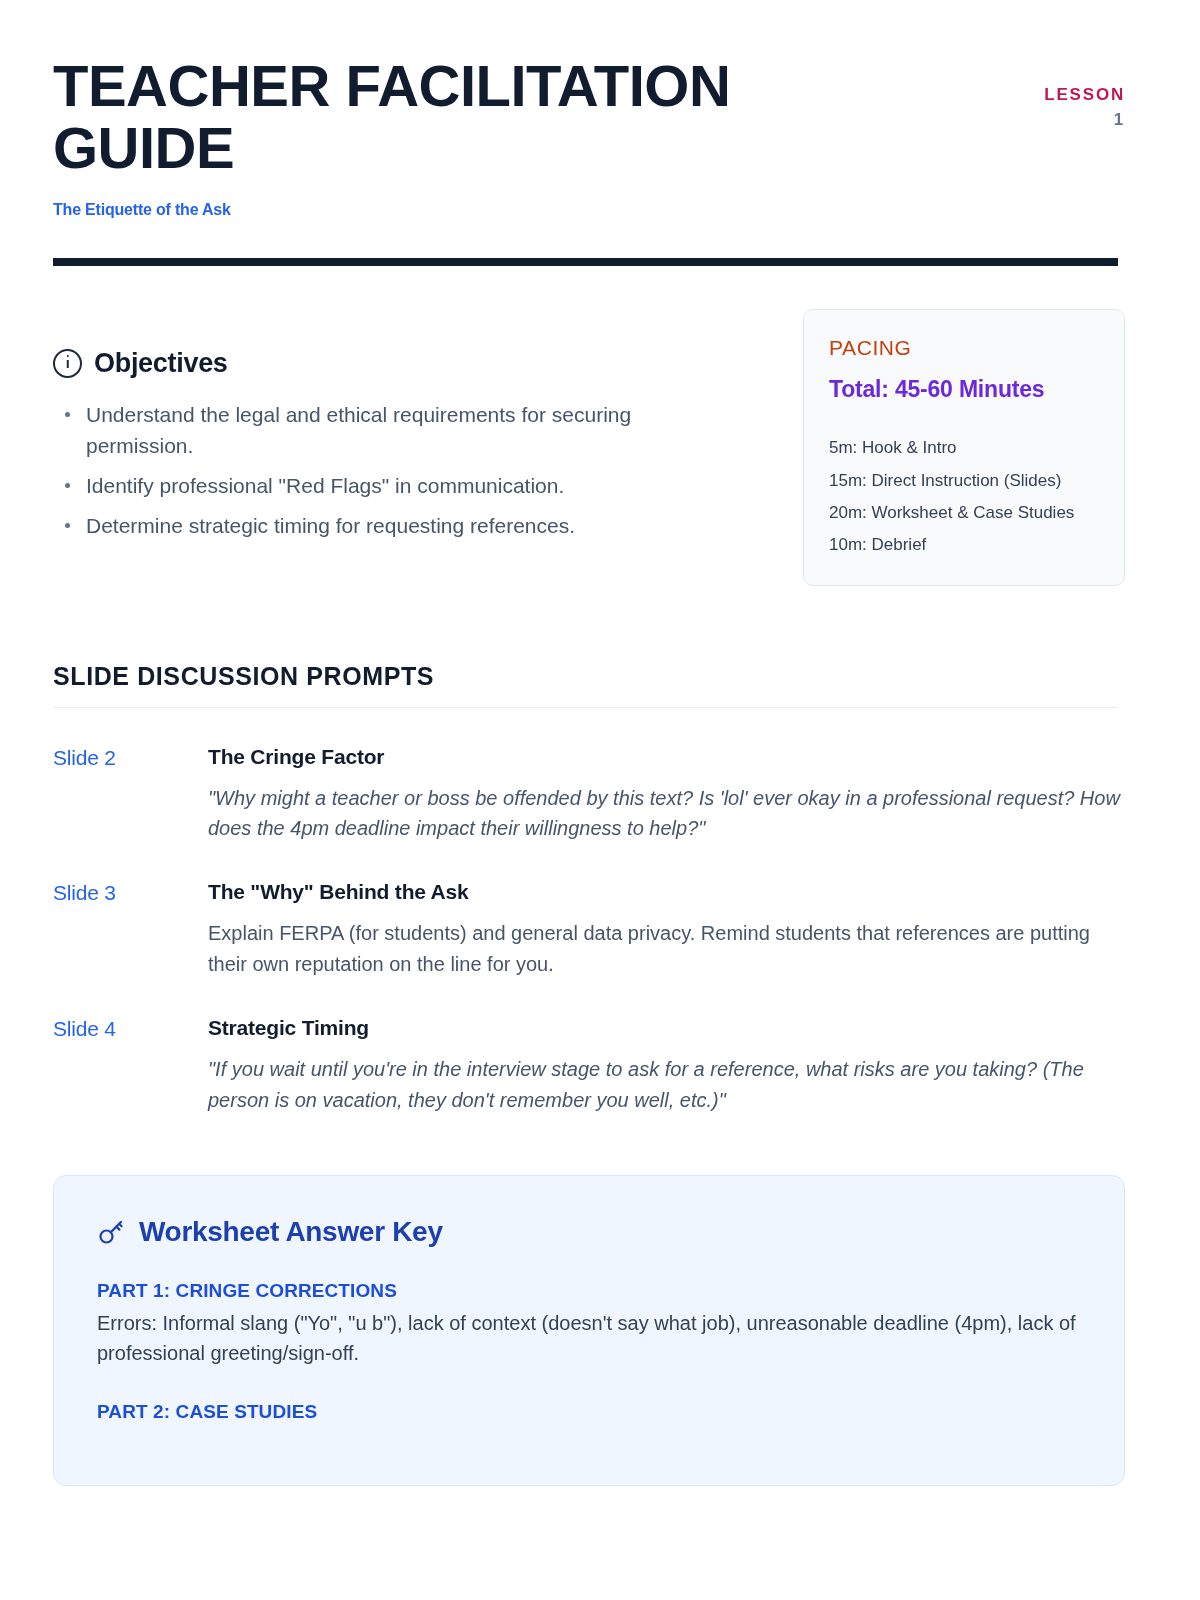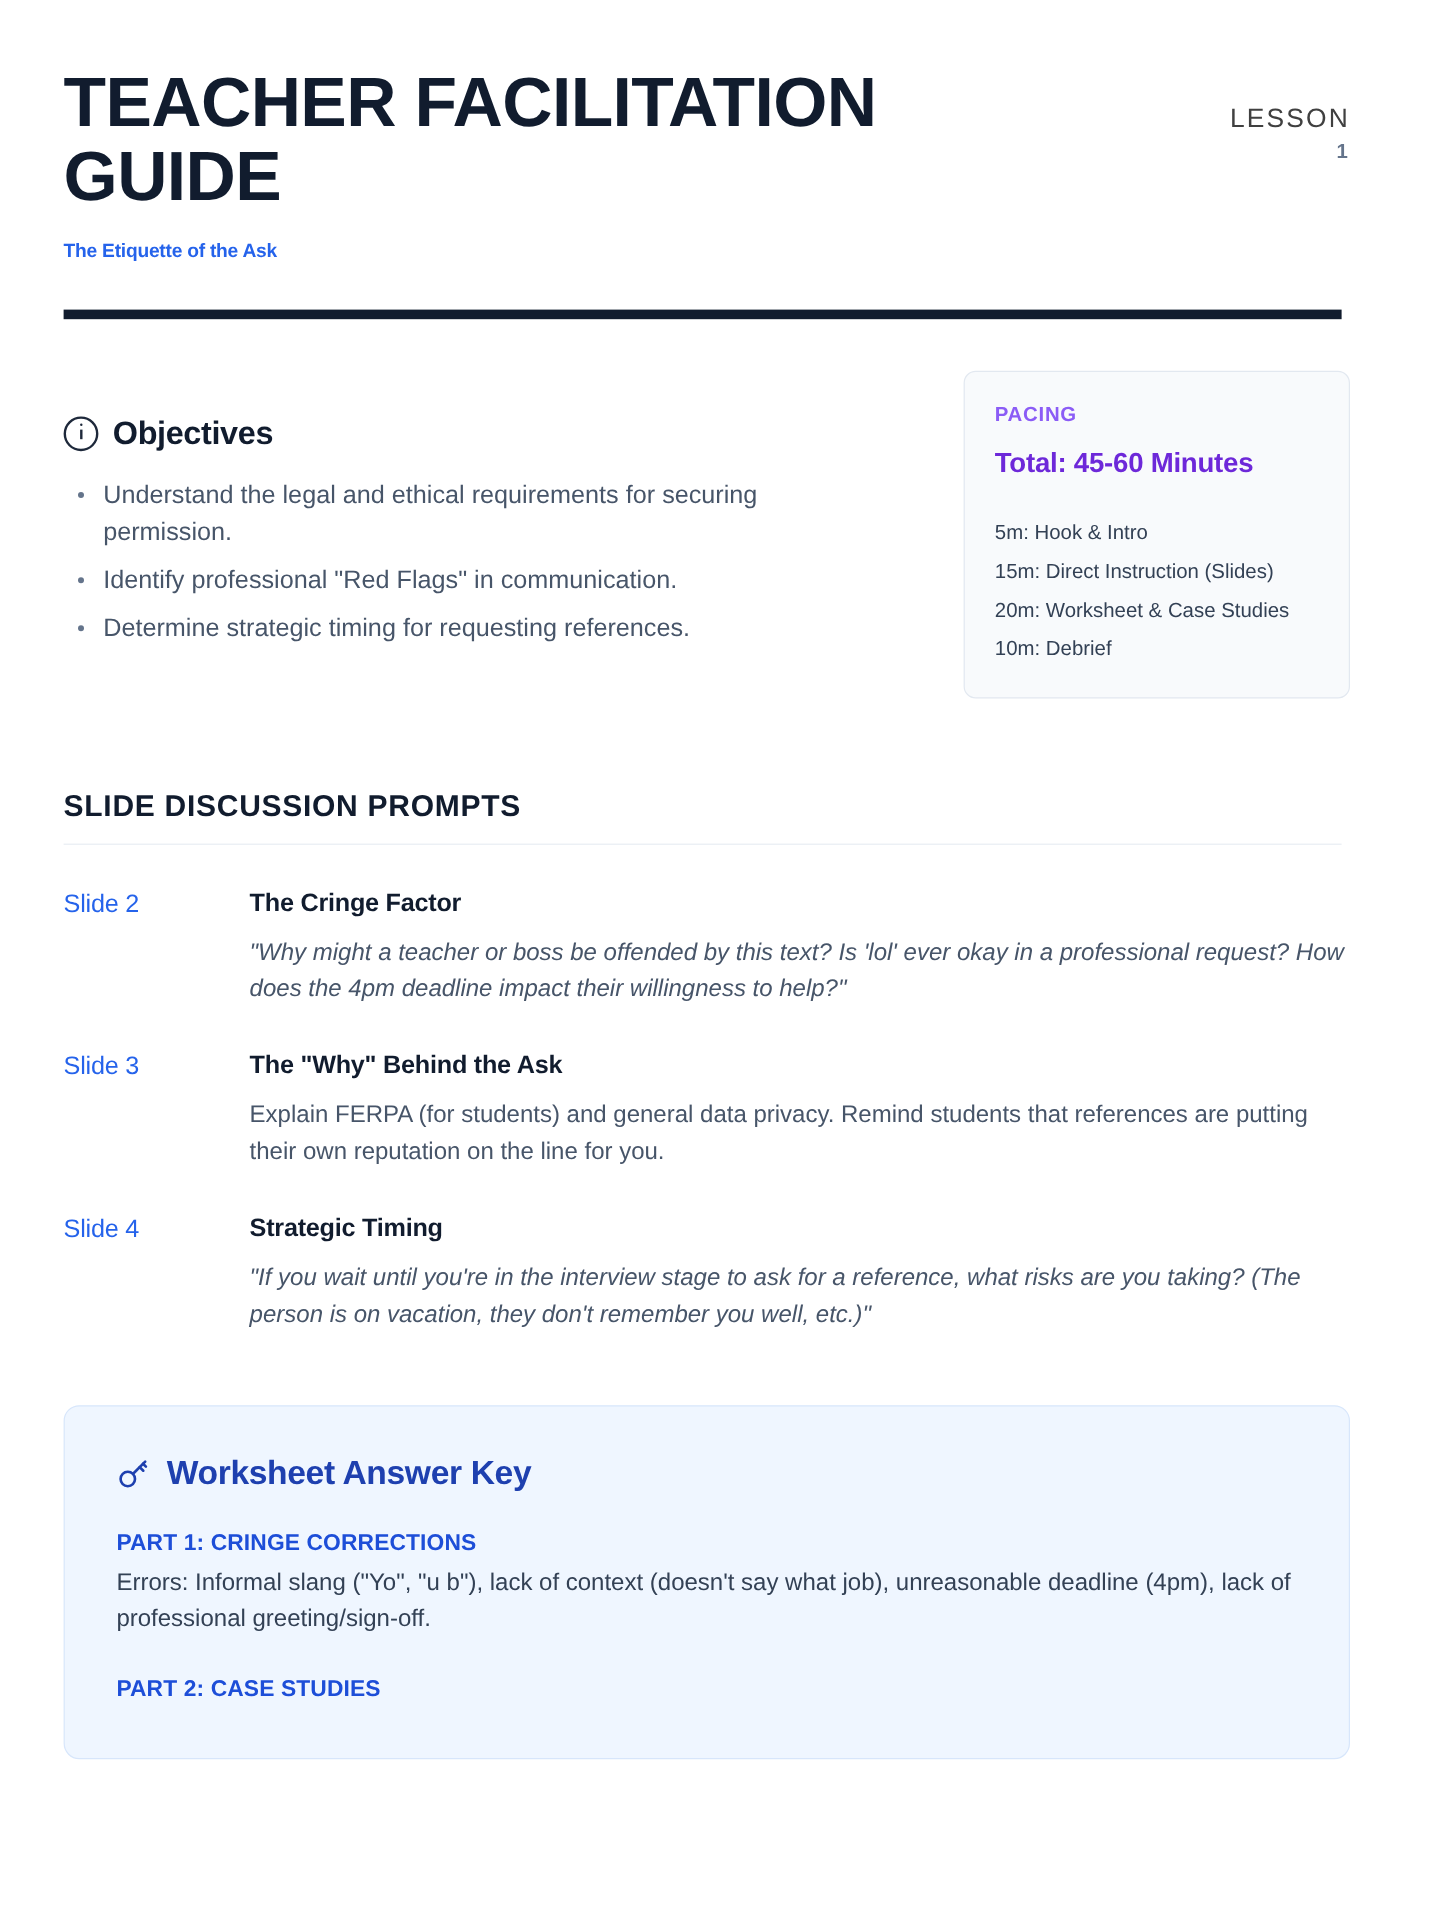--- a/index.html
+++ b/index.html
@@ -45,24 +45,24 @@
     color: #2563eb;
     margin: 22px 0 0 0;
     letter-spacing: -0.2px;
   }
   .lesson-block {
     text-align: right;
     padding-top: 28px;
     min-width: 120px;
   }
   .lesson-label {
-    font-size: 22px;
-    font-weight: 400;
+    font-size: 17px;
+    font-weight: 700;
     letter-spacing: 1.8px;
-    color: #404040;
+    color: #be185d;
     line-height: 1.45;
     display: block;
   }
   .lesson-number {
     font-size: 17px;
     font-weight: 700;
     letter-spacing: 1.8px;
     color: #64748b;
     line-height: 1.45;
     display: block;
@@ -153,24 +153,24 @@
     width: 322px;
     flex: 0 0 322px;
     box-sizing: border-box;
     background: #f8fafc;
     border: 1px solid #e2e8f0;
     border-radius: 10px;
     padding: 26px 25px 28px 25px;
     margin-top: -3px;
   }
   .pacing-label {
-    font-size: 17px;
-    font-weight: 700;
+    font-size: 21px;
+    font-weight: 400;
     letter-spacing: 0.6px;
-    color: #8b5cf6;
+    color: #c2410c;
     margin-bottom: 14px;
   }
   .pacing-total {
     font-size: 23px;
     font-weight: 700;
     color: #6d28d9;
     line-height: 1.32;
     margin-bottom: 32px;
     letter-spacing: -0.2px;
   }
@@ -228,21 +228,21 @@
     max-width: 930px;
   }
   .prompt-text.italic { font-style: italic; }
 
   
   .answer-key {
     margin-top: 60px;
     background: #eff6ff;
     border: 1px solid #d7e6fb;
     border-radius: 13px;
-    padding: 40px 43px 40px 43px;
+    padding: 40px 43px 56px 43px;
     width: 1072px;
     box-sizing: border-box;
   }
   .ak-head {
     display: flex;
     align-items: center;
     gap: 14px;
     margin-bottom: 32px;
   }
   .key-icon {

